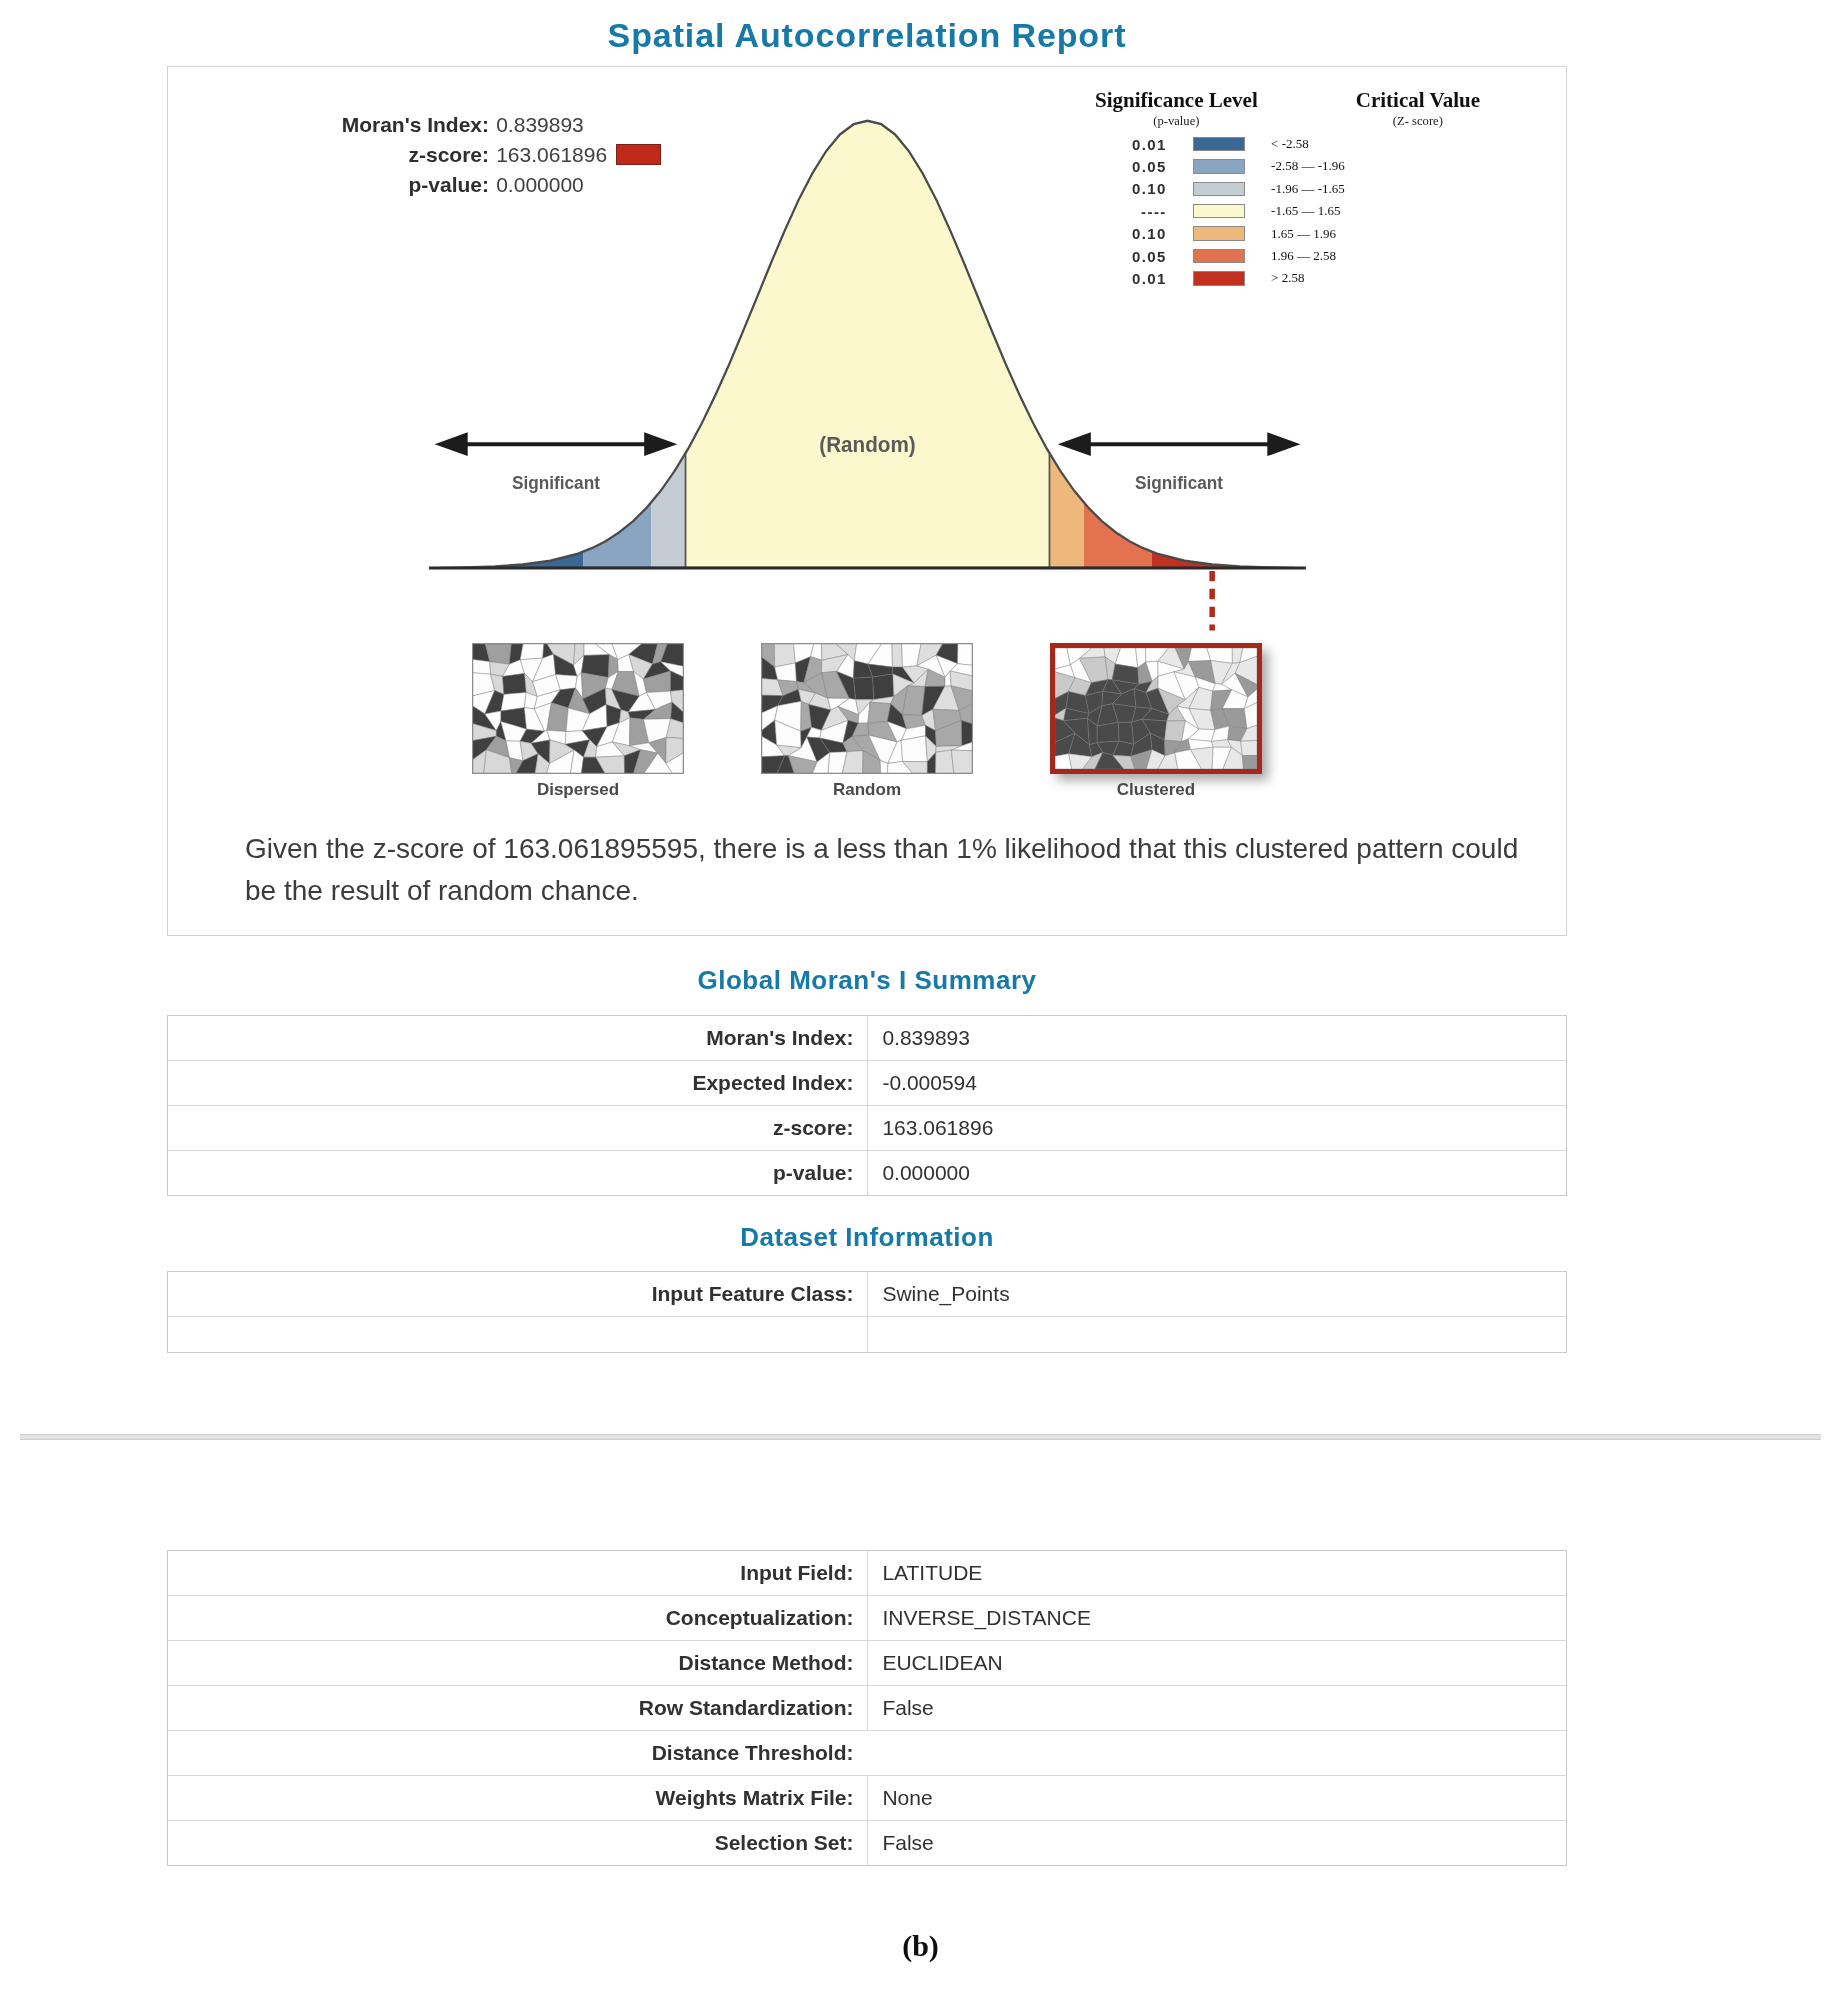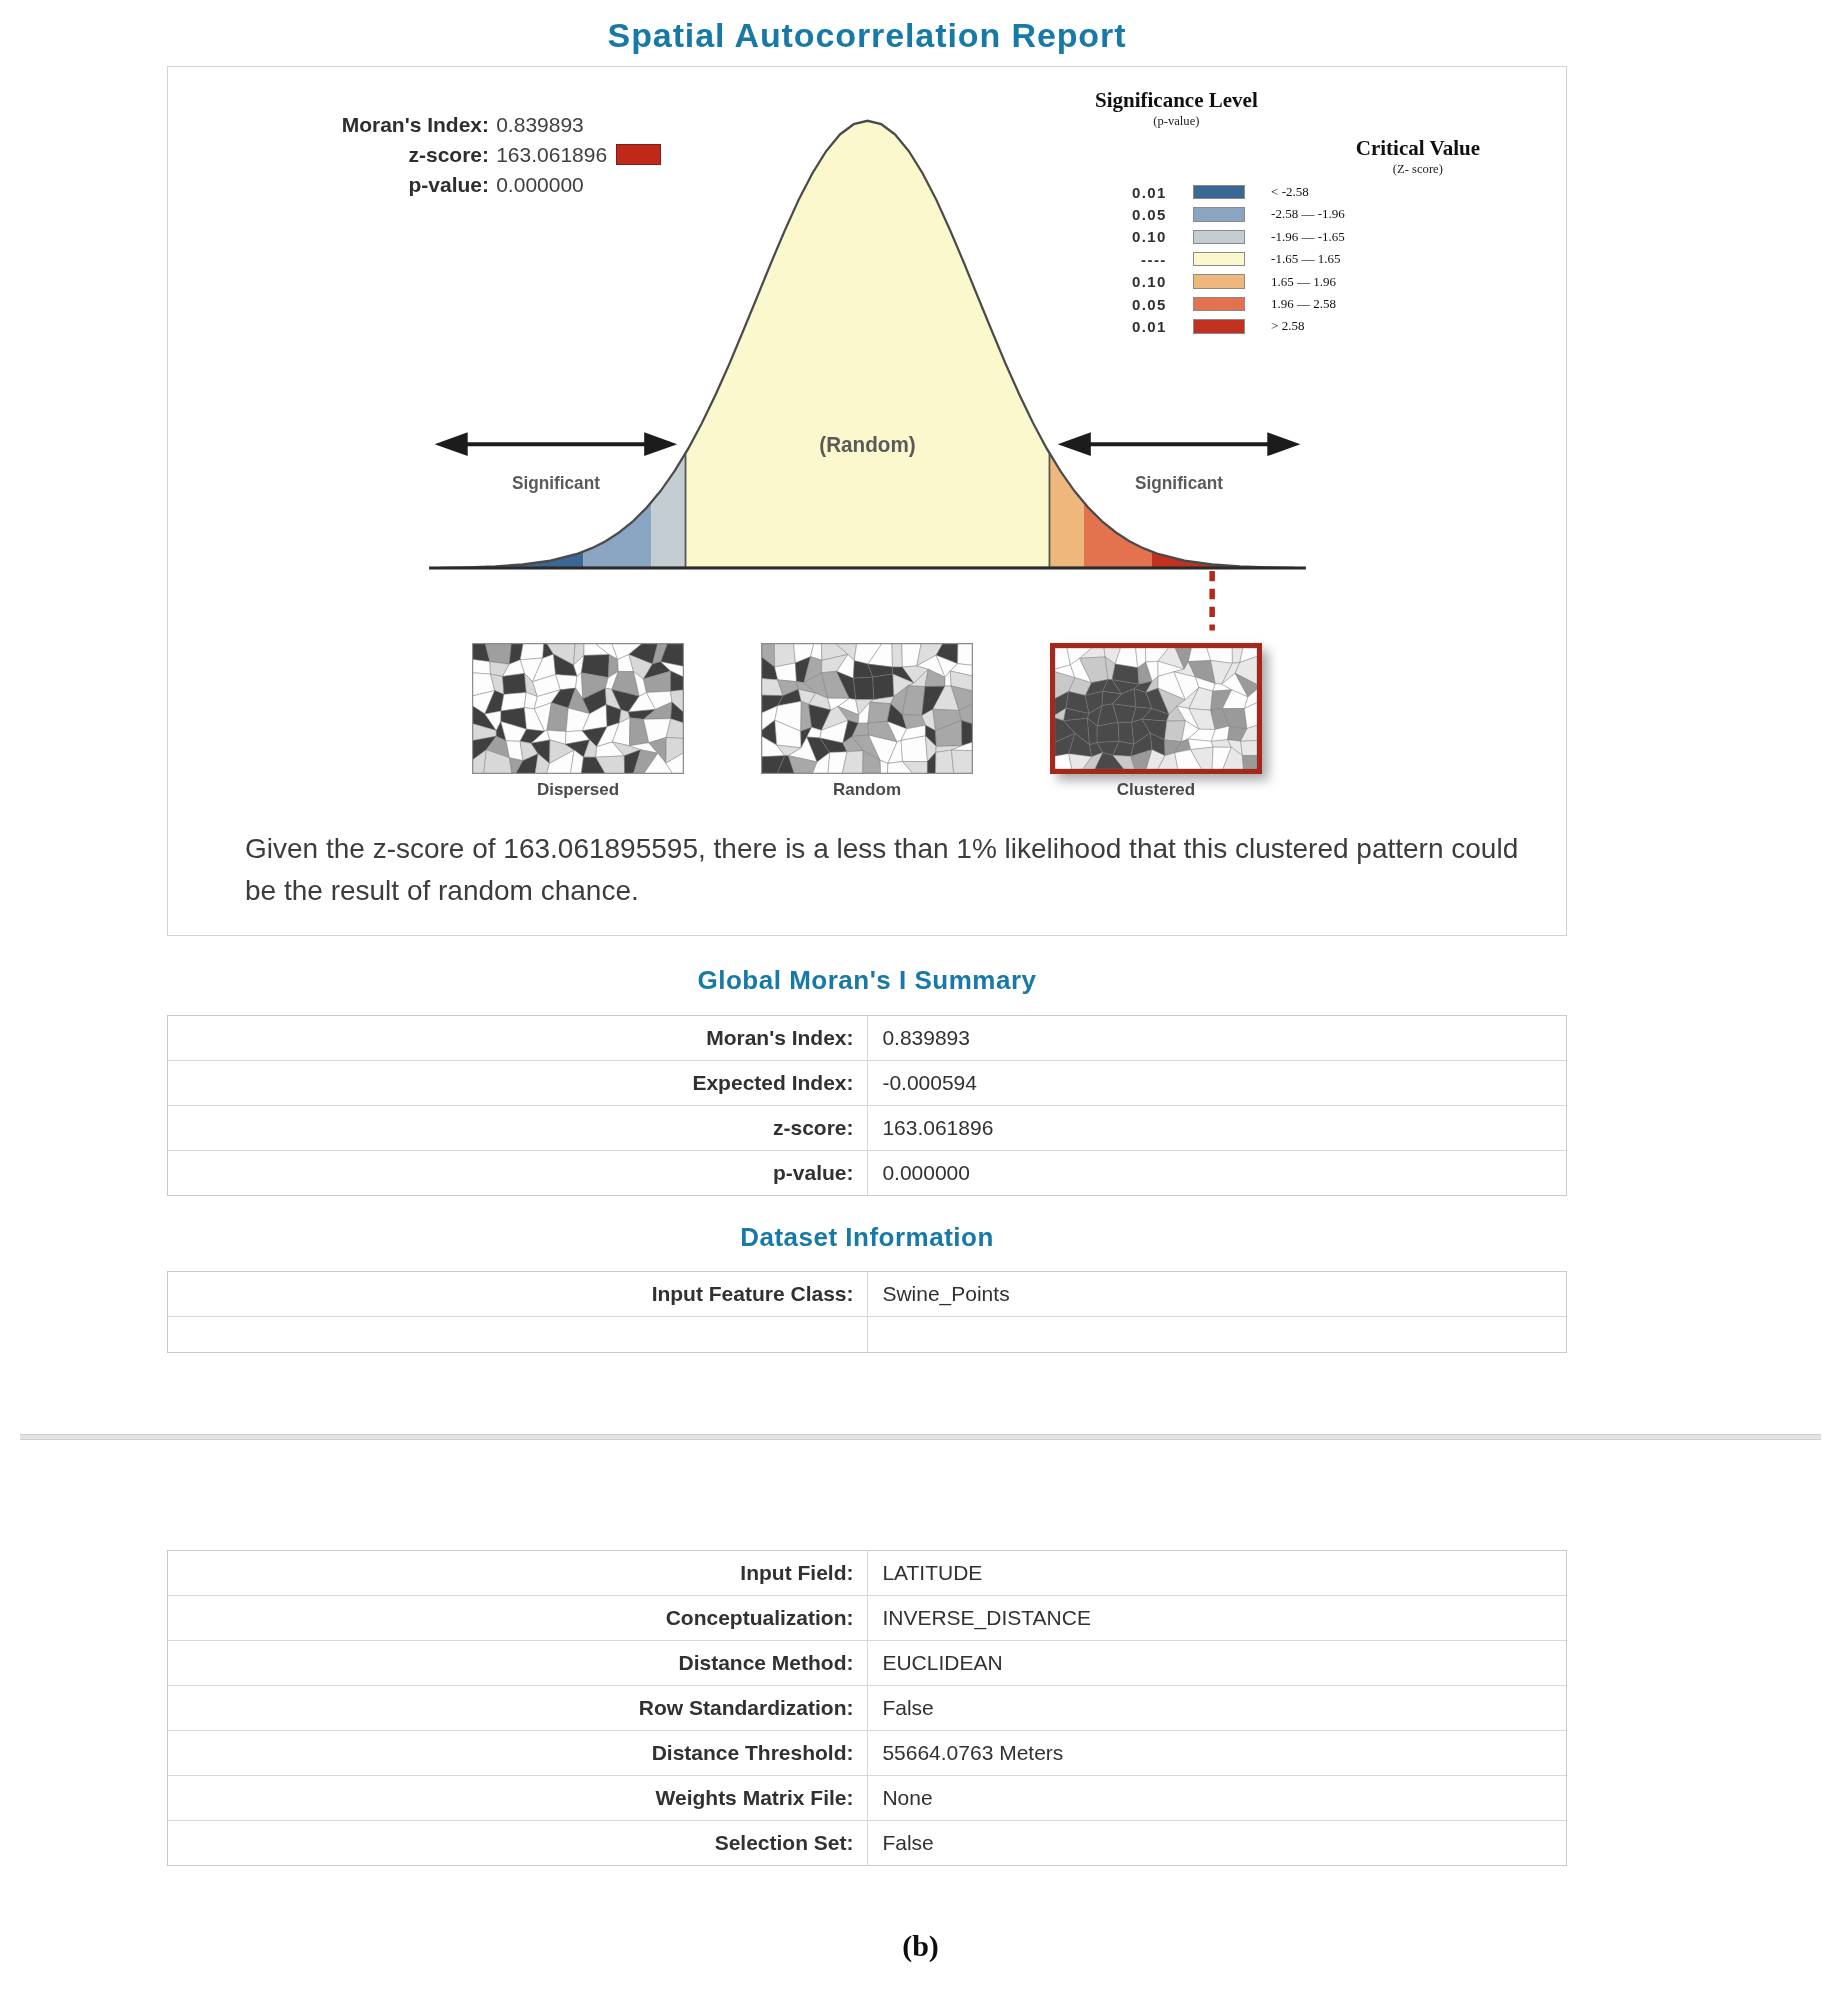--- a/index.html
+++ b/index.html
@@ -15,21 +15,21 @@
   .stats{position:absolute;top:43px;left:68px;z-index:5;}
   .stat-row{display:flex;align-items:center;line-height:30px;white-space:nowrap;}
   .stat-label{font-weight:bold;color:#2e2e2e;font-size:21px;width:253px;text-align:right;}
   .stat-value{color:#3f3f3f;font-size:21px;margin-left:7.2px;}
   .z-swatch{display:inline-block;width:43px;height:19px;margin-left:9px;border:0.9px solid #7a2016;}
 
   
   .legend{position:absolute;top:21.6px;right:15.3px;width:483px;z-index:5;}
   .legend-headers{display:flex;}
   .lh-left{width:45%;text-align:center;}
-  .lh-right{width:55%;text-align:center;margin-top:48px;}
+  .lh-right{width:55%;text-align:center;}
   .lh-title{font-family:"Liberation Serif",serif;font-weight:bold;font-size:21px;color:#101010;}
   .lh-sub{font-family:"Liberation Serif",serif;font-size:12.6px;color:#222;margin-top:0.9px;}
   .legend-grid{display:grid;grid-template-columns:81px 81px 1fr;column-gap:11.7px;
                row-gap:5.4px;margin-top:6.3px;padding-left:18px;align-items:center;}
   .lg-p{text-align:right;font-weight:bold;font-size:15px;color:#2f2f2f;letter-spacing:1.4px;}
   .lg-swatch{width:52px;height:14.4px;border:0.9px solid #8a8a8a;justify-self:center;box-sizing:border-box;}
   .lg-crit{font-family:"Liberation Serif",serif;font-size:13px;color:#111;white-space:nowrap;}
 
   
   .curve{display:block;margin:0 auto;width:965px;height:559px;}
@@ -581,21 +581,20 @@
   <div class="rtable-row">
     <div class="rt-label">Distance Method:</div>
     <div class="rt-value">EUCLIDEAN</div>
   </div>
   <div class="rtable-row">
     <div class="rt-label">Row Standardization:</div>
     <div class="rt-value">False</div>
   </div>
   <div class="rtable-row">
     <div class="rt-label">Distance Threshold:</div>
-    <div class="rt-value">55664.0763 Meters</div>
   </div>
   <div class="rtable-row">
     <div class="rt-label">Weights Matrix File:</div>
     <div class="rt-value">None</div>
   </div>
   <div class="rtable-row">
     <div class="rt-label">Selection Set:</div>
     <div class="rt-value">False</div>
   </div>
 </div>

